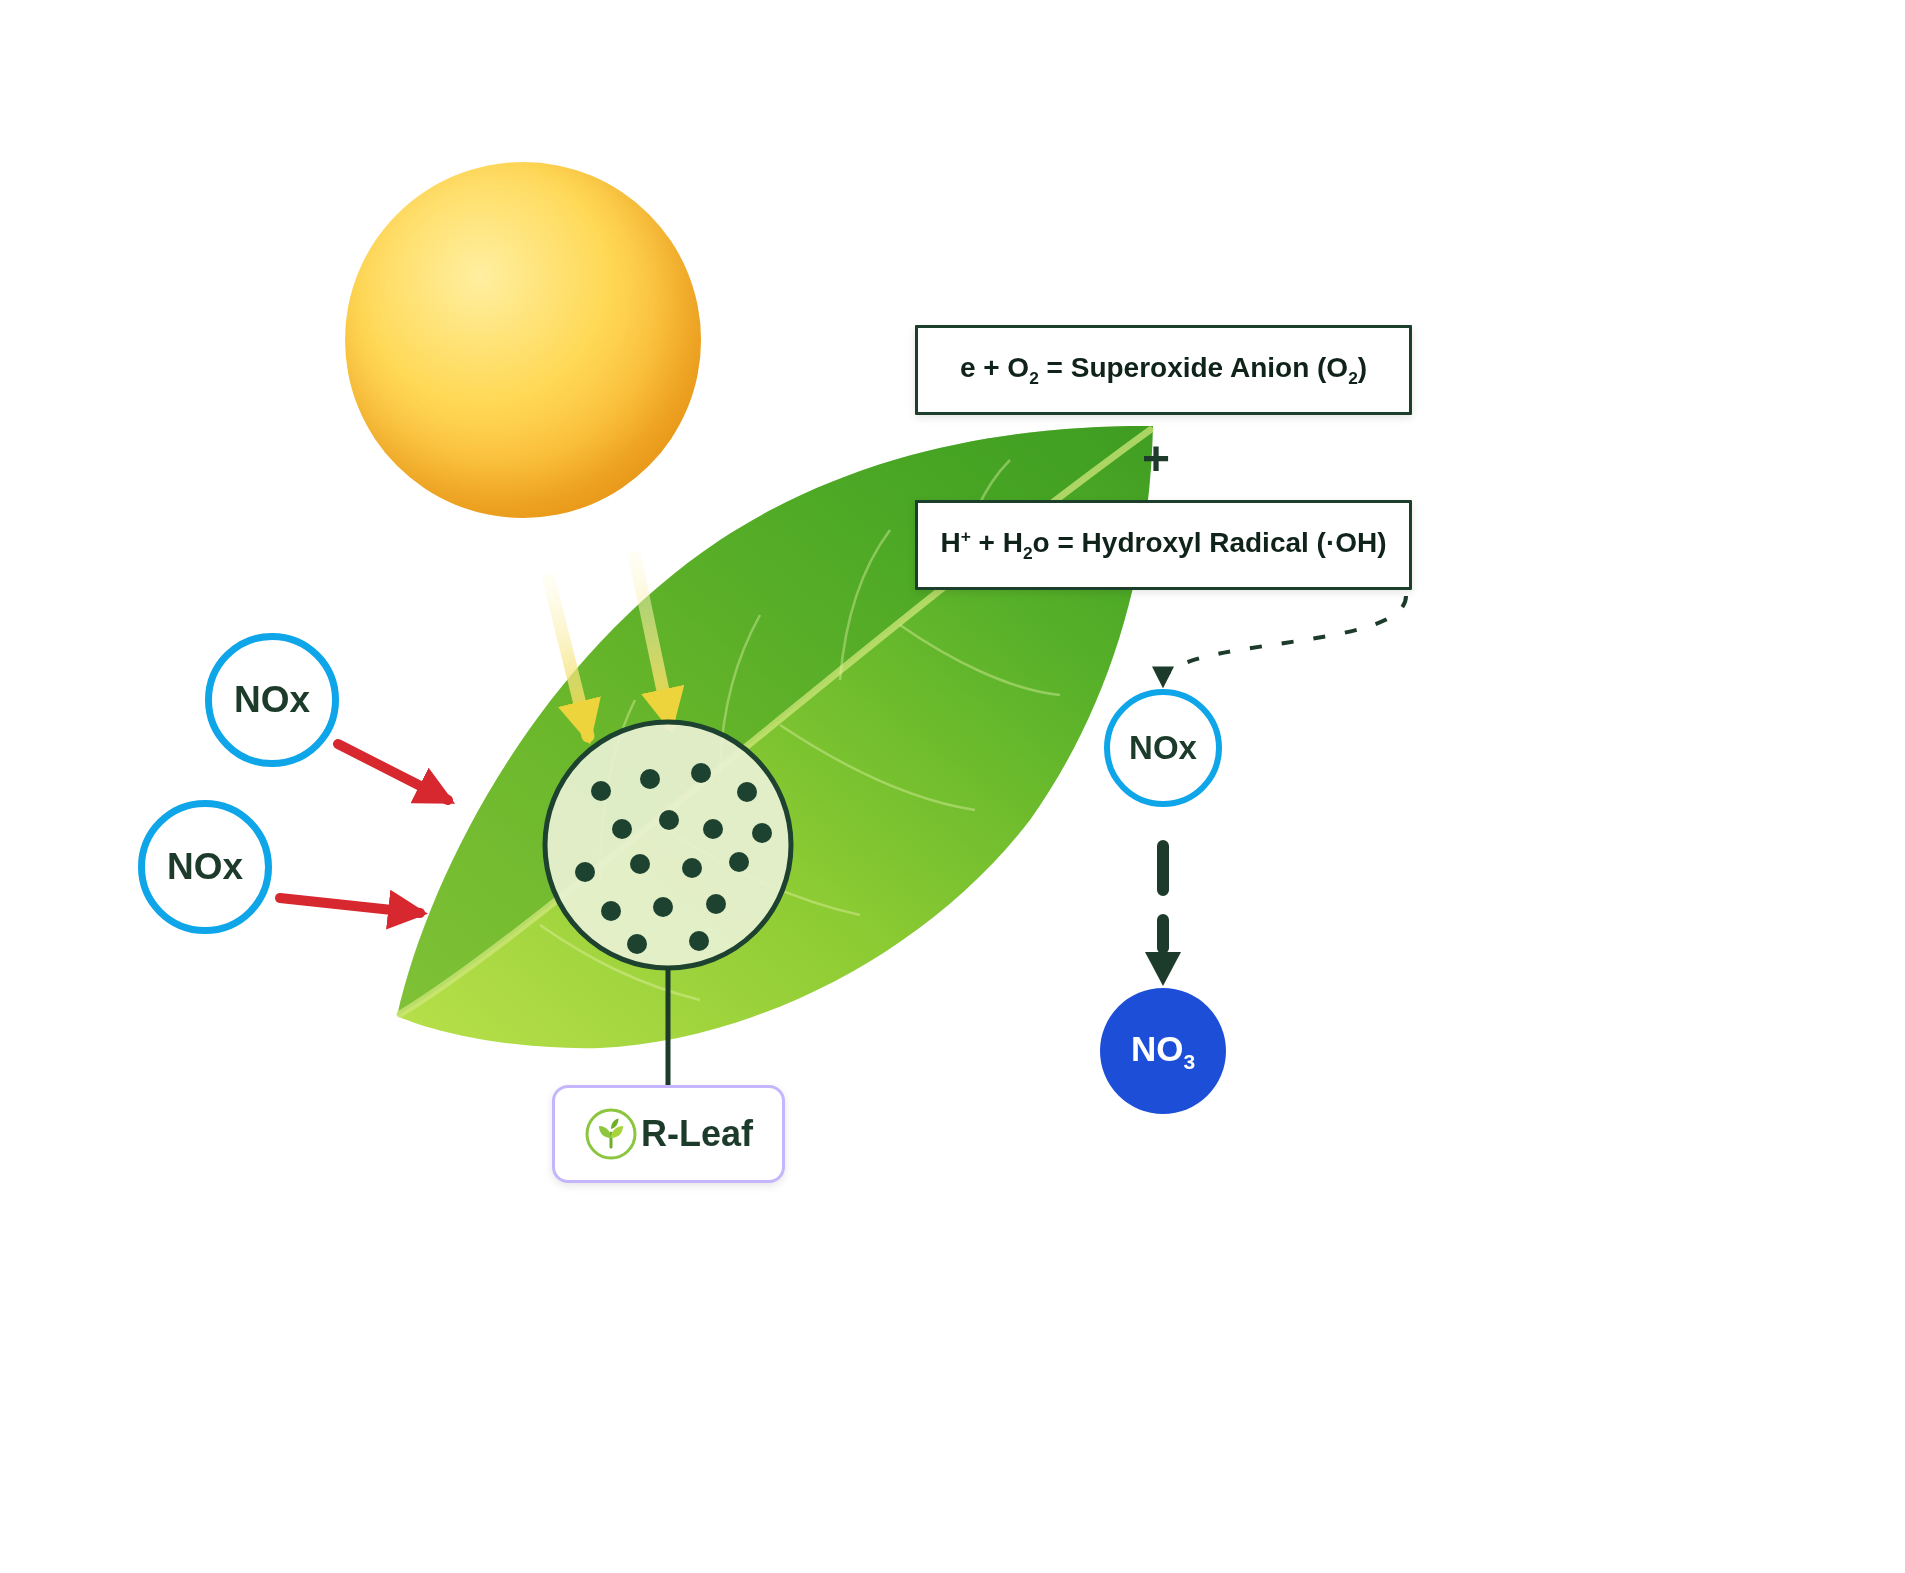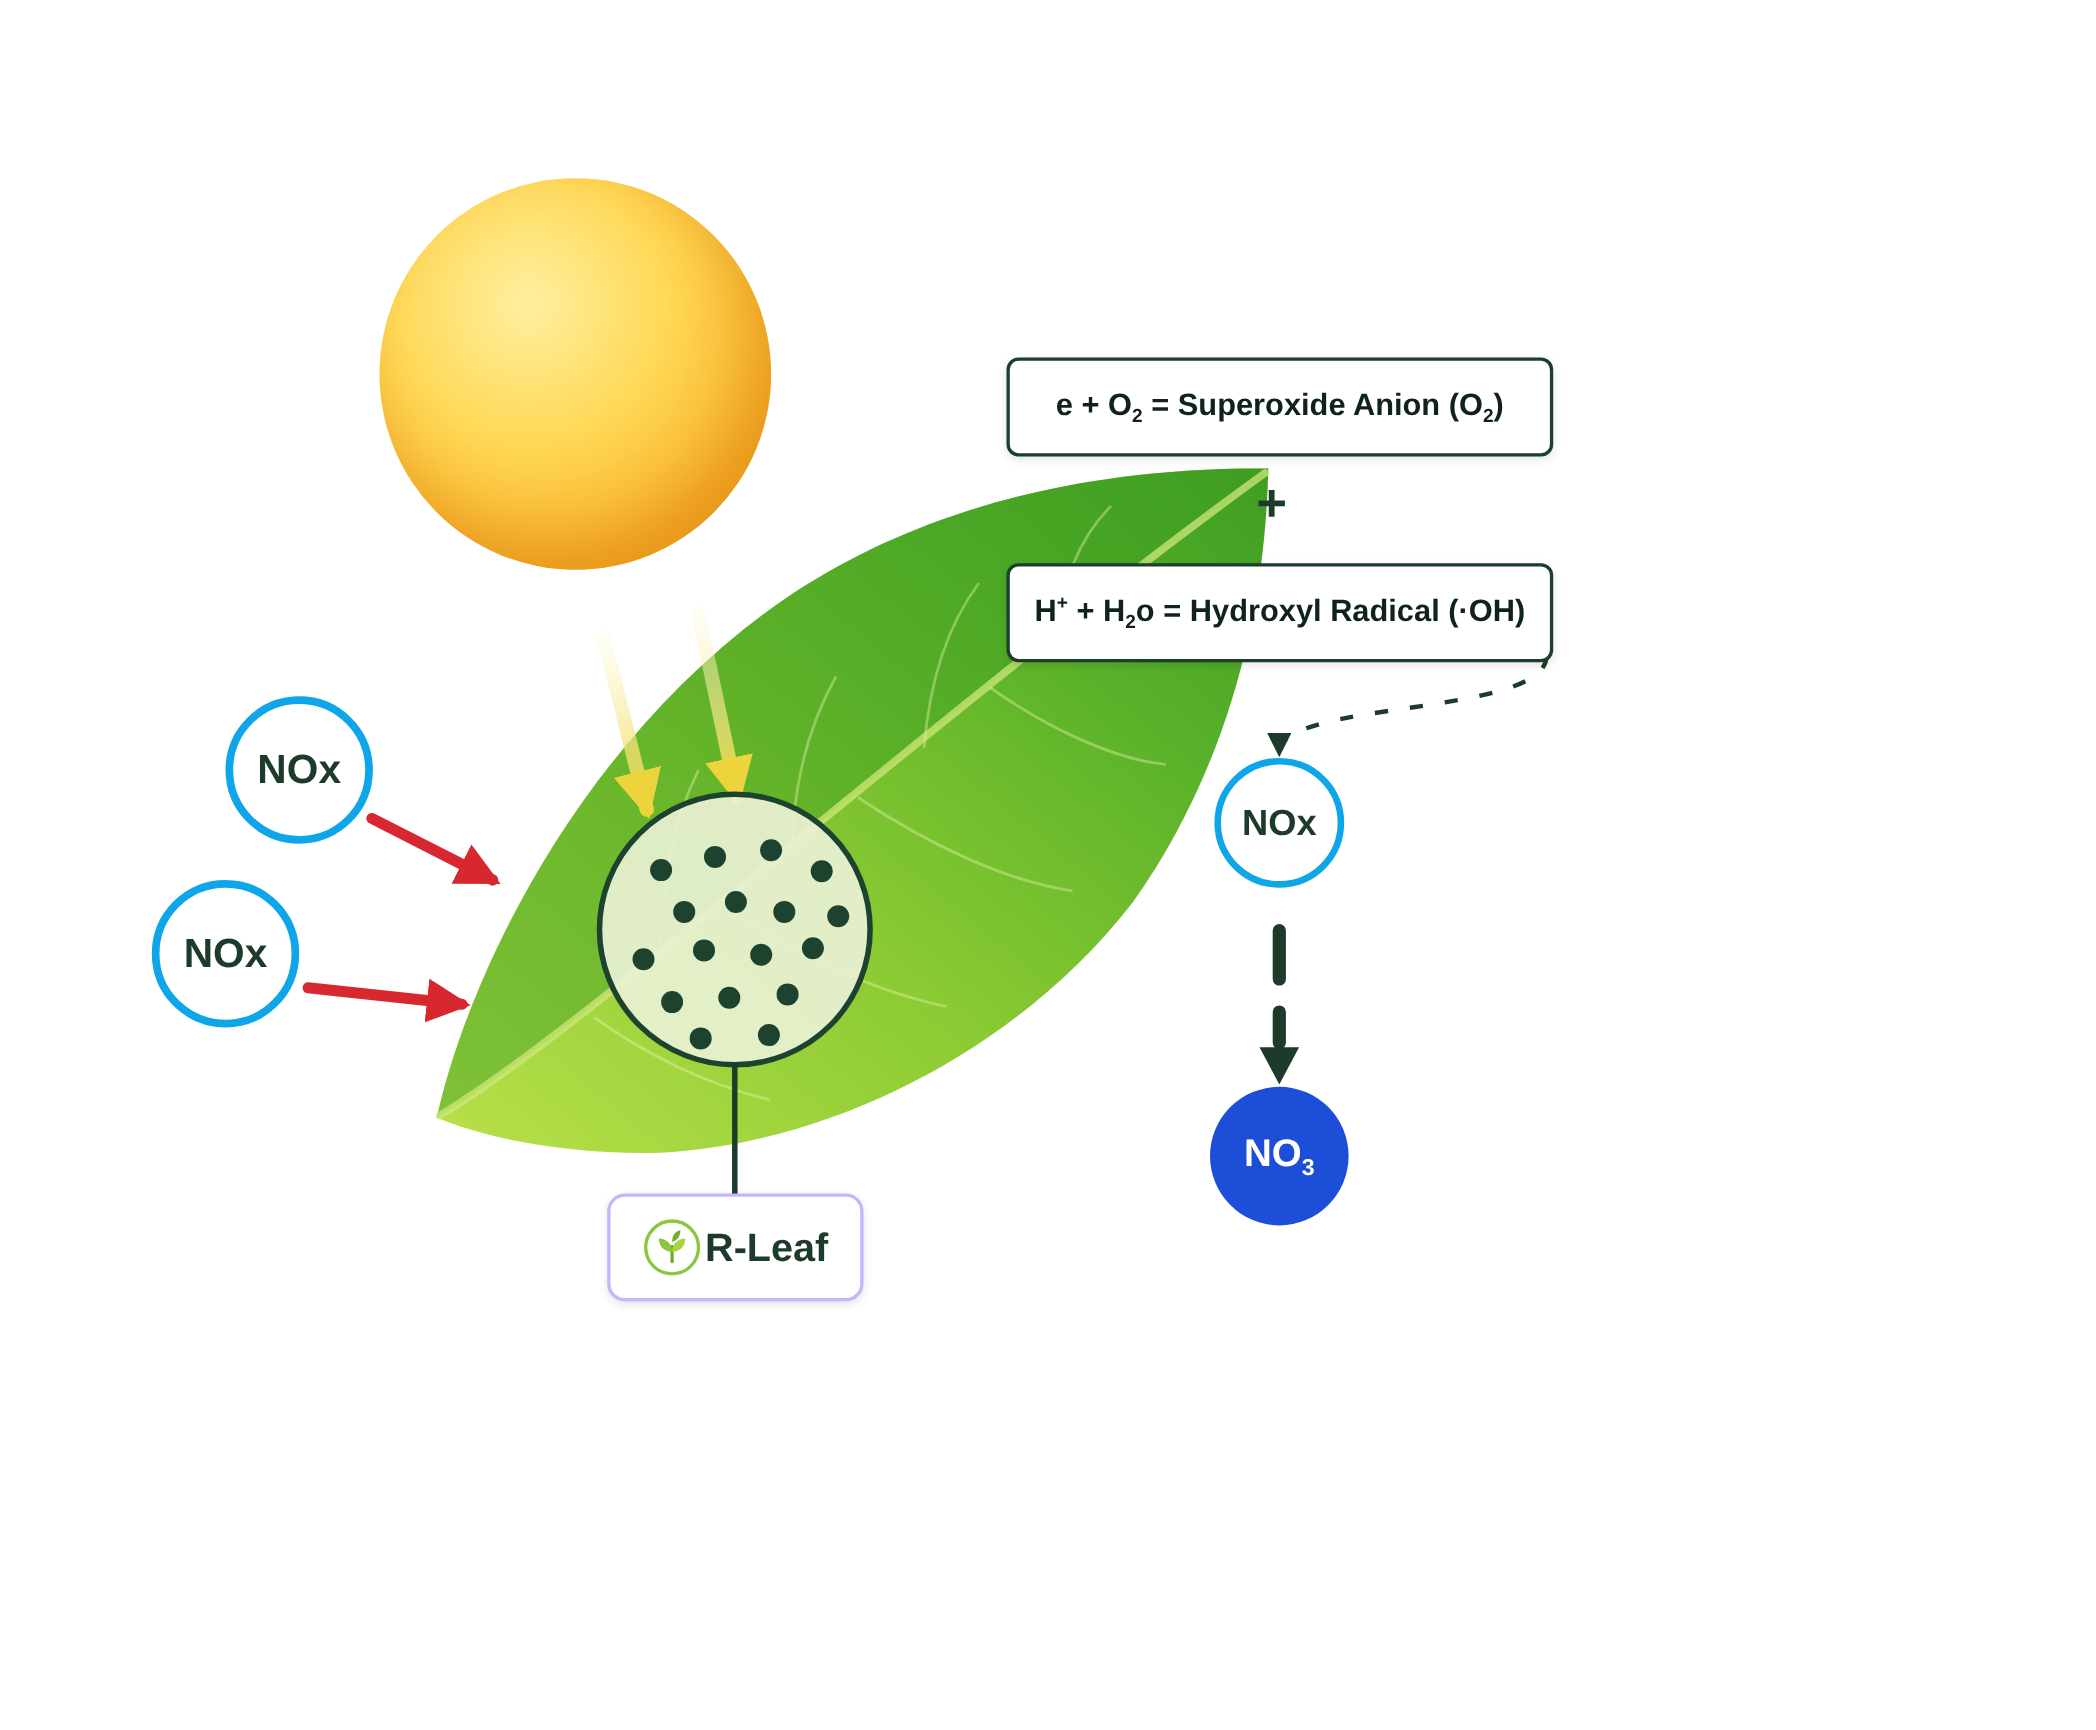--- a/index.html
+++ b/index.html
@@ -23,21 +23,21 @@
   .red-ring{border:7px solid #0ea5e9;}
   .nox-left{width:134px;height:134px;font-size:37px;}
   .nox-right{width:118px;height:118px;font-size:33px;border-width:6px;}
   .no3{
     position:absolute;width:126px;height:126px;border-radius:50%;
     background:#1d4ed8;color:#ffffff;display:flex;align-items:center;justify-content:center;
     font-weight:bold;font-size:35px;
   }
   
   .formula-box{
-    position:absolute;background:#fff;border:3px solid #1c3f2b;border-radius:11px;
+    position:absolute;background:#fff;border:3px solid #1c3f2b;border-radius:1px;
     display:flex;align-items:center;justify-content:center;
     font-weight:bold;font-size:28px;color:#10231a;
     box-shadow:0 3px 8px rgba(0,0,0,.10);box-sizing:border-box;text-align:center;
   }
   .formula-box sub{font-size:.62em;}
   .formula-box sup{font-size:.62em;}
   .no3 sub{font-size:.6em;}
   .plus-sign{
     position:absolute;font-size:48px;font-weight:bold;color:#1d3b2a;line-height:1;
   }
@@ -154,21 +154,21 @@
   </div>
 
   <div class="formula-box" style="left:915px;top:325px;width:497px;height:90px;">
     <span>
       <span>e + O</span><sub>2</sub><span> = Superoxide Anion (O</span><sub>2</sub><span>)</span>
     </span>
   </div>
 
   <div class="plus-sign" style="left:1142px;top:435px;">+</div>
 
-  <div class="formula-box" style="left:915px;top:500px;width:497px;height:90px;margin-top:12px;">
+  <div class="formula-box" style="left:915px;top:500px;width:497px;height:90px;">
     <span>
       <span>H</span><sup>+</sup><span> + H</span><sub>2</sub><span>o = Hydroxyl Radical (·OH)</span>
     </span>
   </div>
 
   <div class="circle-badge red-ring nox-right" style="left:1104px;top:689px;">
     <span>NOx</span>
   </div>
 
   <div class="no3" style="left:1100px;top:988px;">

